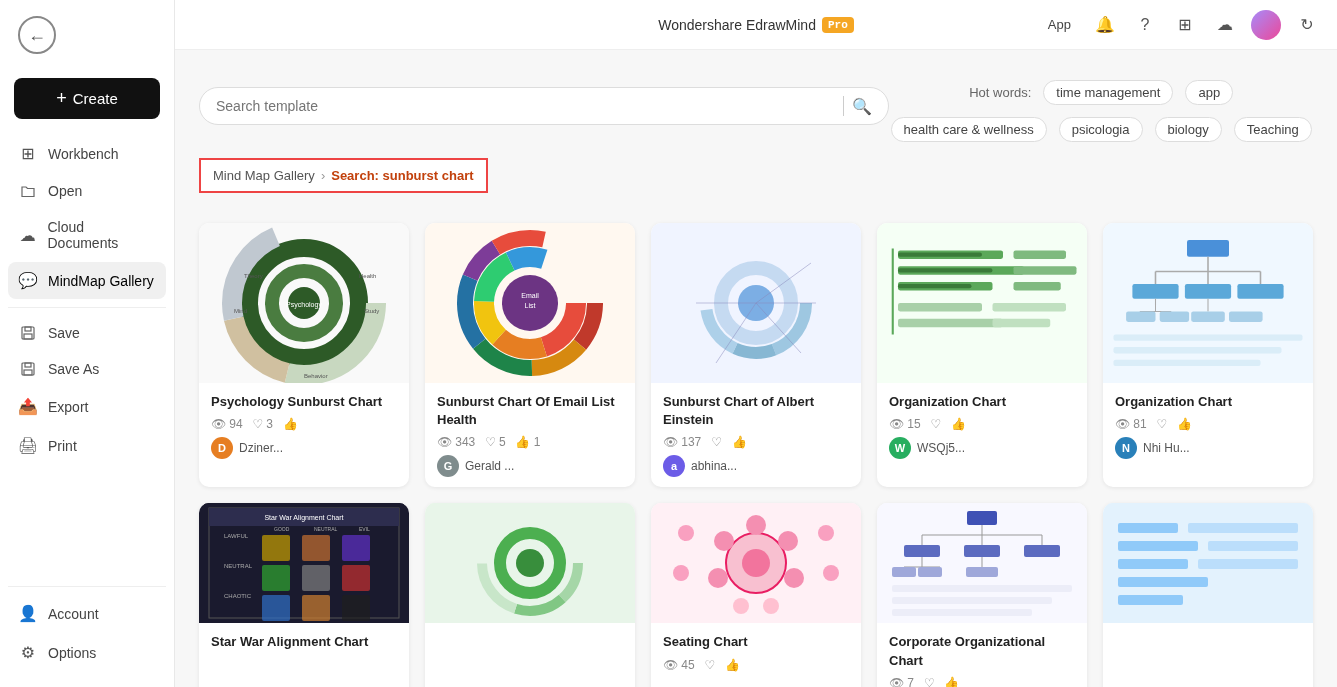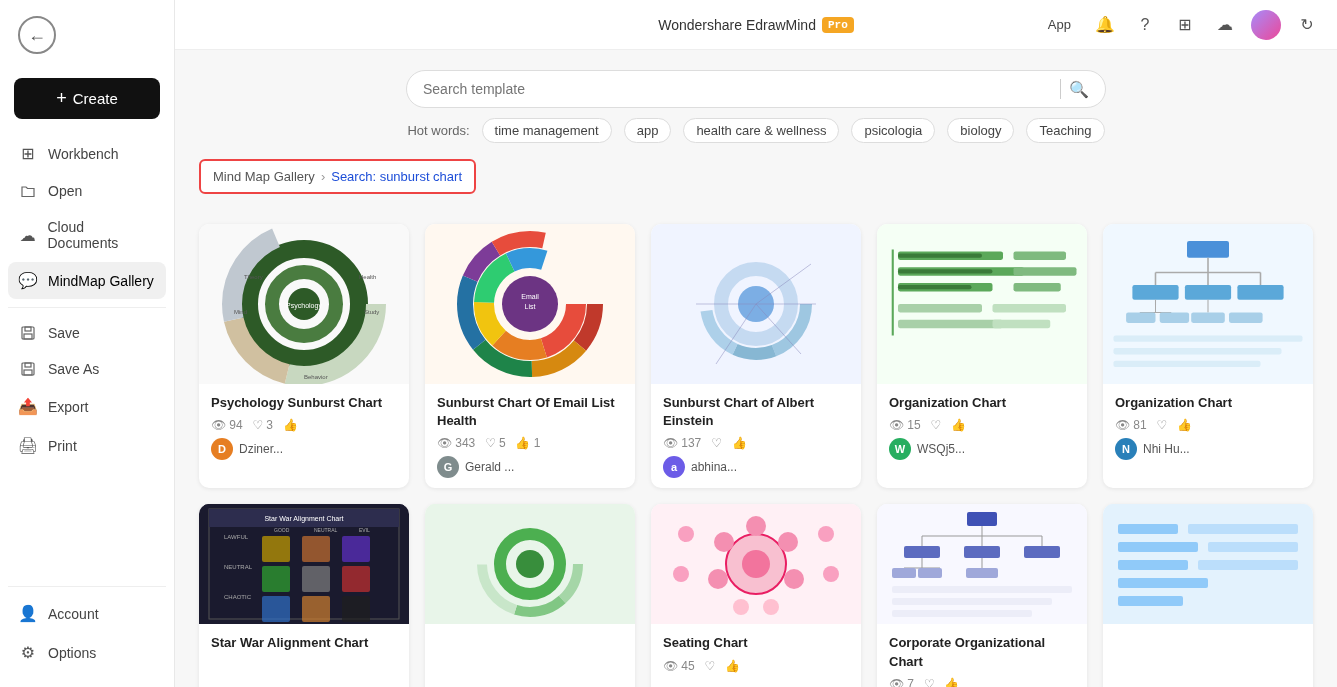--- a/index.html
+++ b/index.html
@@ -123,21 +123,20 @@
     .content {
       flex: 1;
       overflow-y: auto;
       padding: 20px 24px;
       background: #f7f7f7;
     }
 
     
     .search-area {
       display: flex;
-      flex-direction: column;
       align-items: center;
       margin-bottom: 16px;
     }
     .search-bar {
       display: flex;
       align-items: center;
       background: #fff;
       border: 1px solid #ddd;
       border-radius: 24px;
       width: 100%;
@@ -178,29 +177,29 @@
 
     
     .breadcrumb {
       display: flex;
       align-items: center;
       gap: 6px;
       padding: 8px 4px 12px;
       font-size: 13px;
       color: #666;
       border: 2px solid #e44;
-      border-radius: 6px;
+      border-radius: 0;
       padding: 8px 12px;
       display: inline-flex;
       margin-bottom: 16px;
       background: #fff;
     }
     .breadcrumb-link { color: #555; cursor: pointer; }
     .breadcrumb-sep { color: #999; }
-    .breadcrumb-current { color: #1d4ed8; font-weight: 400; }
+    .breadcrumb-current { color: #c2410c; font-weight: 700; }
 
     
     .gallery-grid {
       display: grid;
       grid-template-columns: repeat(5, 1fr);
       gap: 16px;
     }
     .card {
       background: #fff;
       border-radius: 10px;

